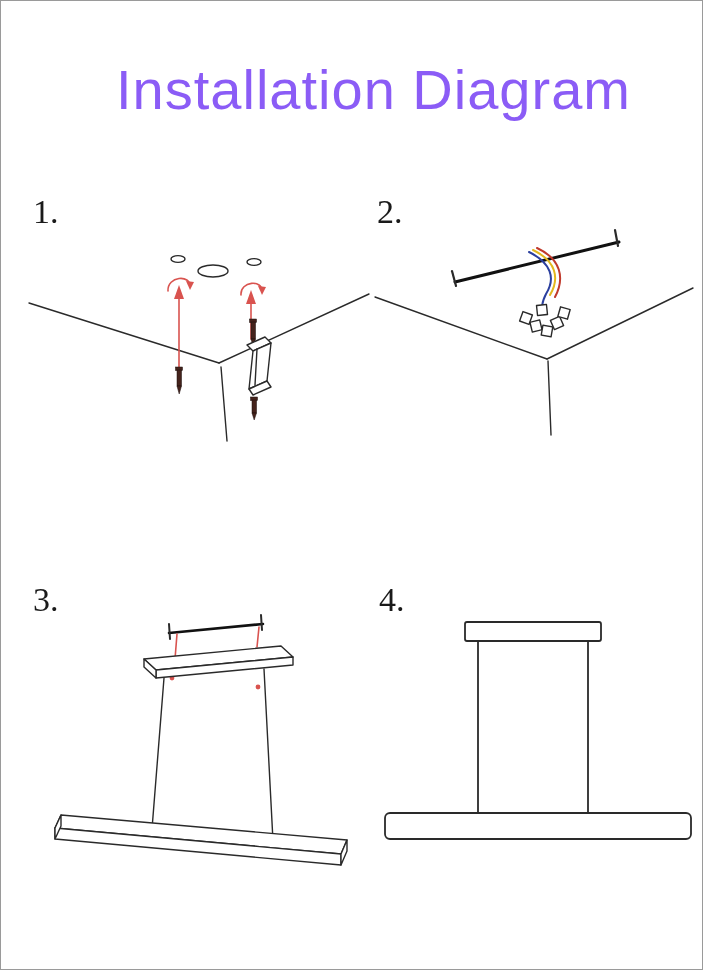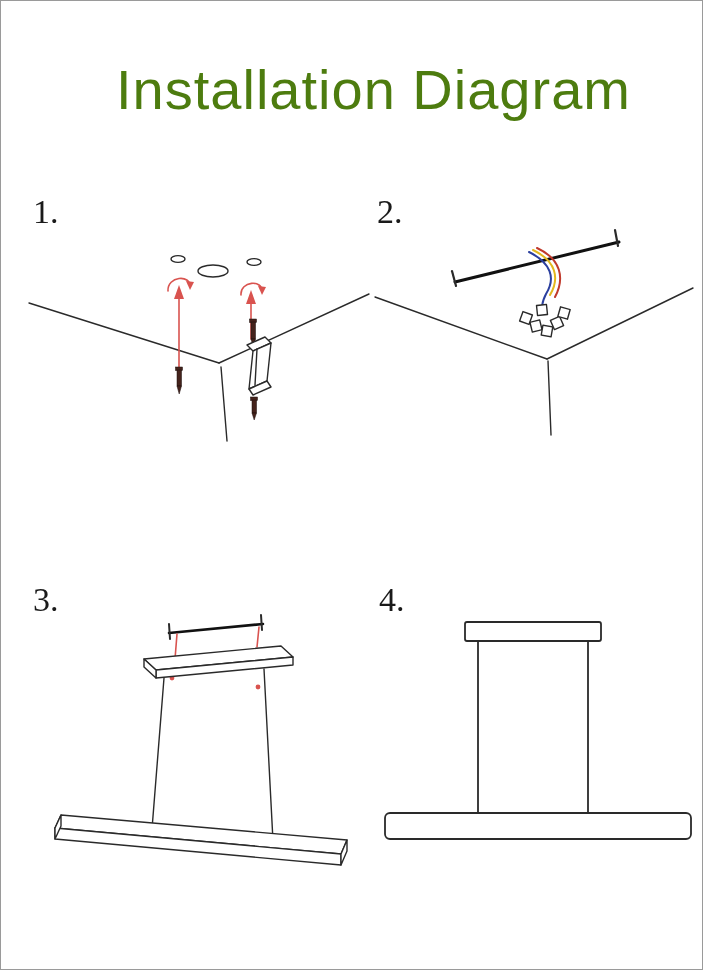--- a/index.html
+++ b/index.html
@@ -21,21 +21,21 @@
     overflow:hidden;
     font-family:"Liberation Sans", sans-serif;
   }
   .title{
     position:absolute;
     left:0;right:0;top:56px;
     text-align:center;
     font-size:56px;
     font-weight:500;
     letter-spacing:1px;
-    color:#4d7c0f;
+    color:#8b5cf6;
     padding-left:44px;
   }
   .step-label{
     position:absolute;
     font-family:"Liberation Serif", serif;
     font-size:34px;
     color:#1a1a1a;
   }
   #step1-label{left:32px;top:192px;}
   #step2-label{left:376px;top:192px;}

